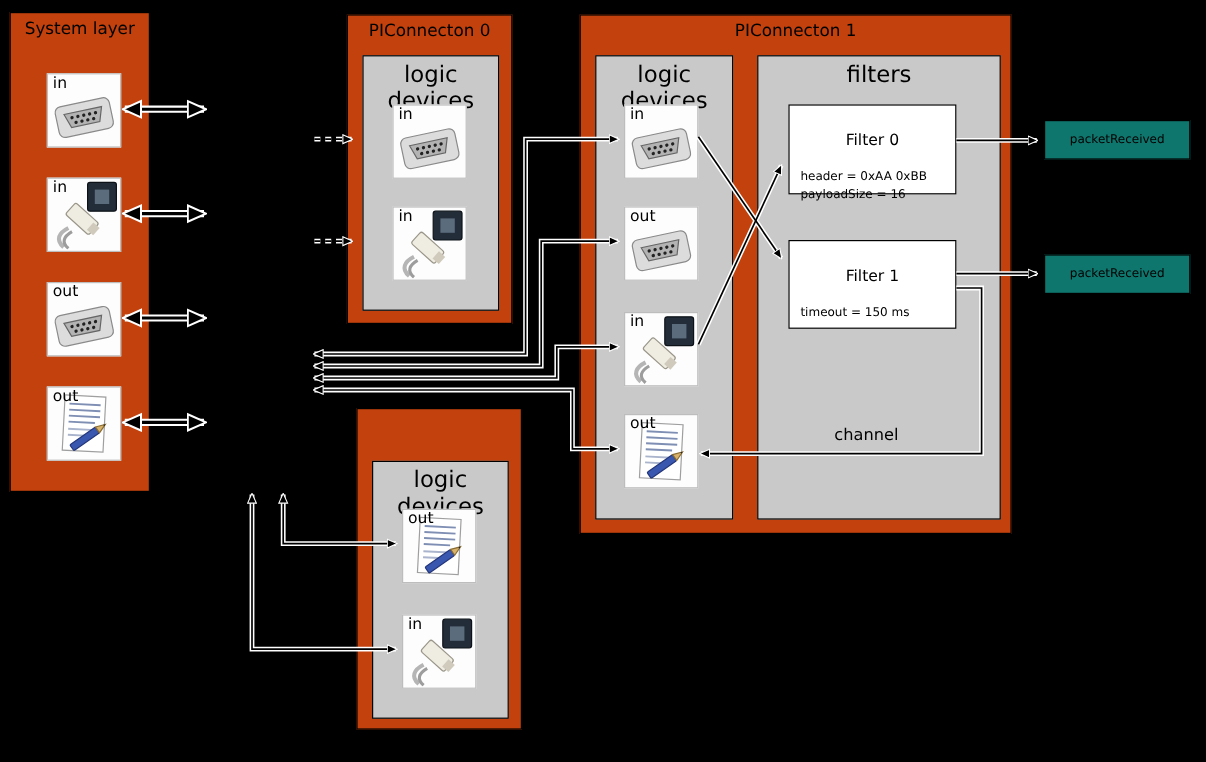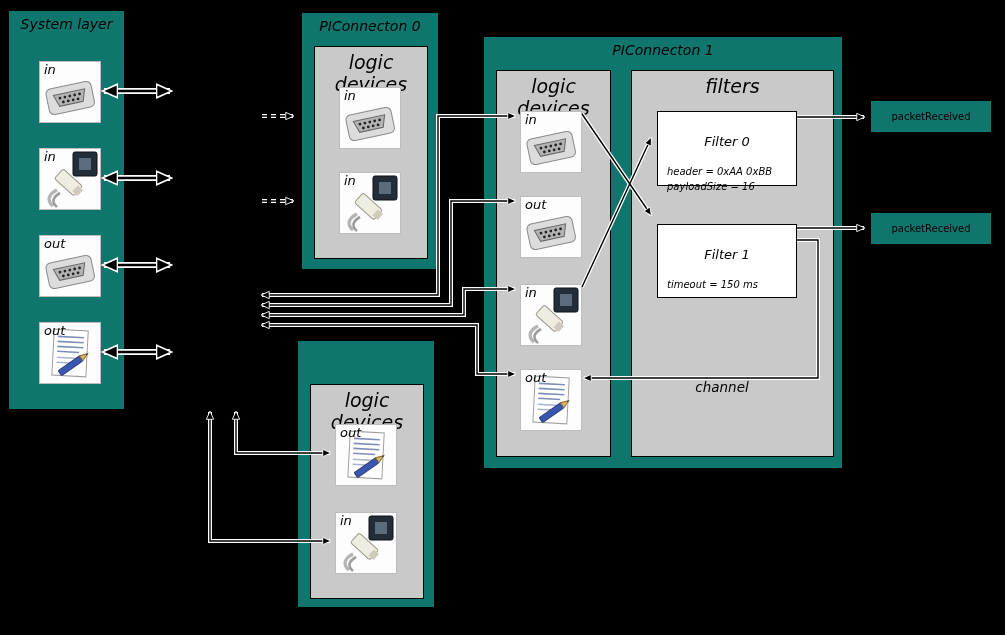--- a/index.html
+++ b/index.html
@@ -1,18 +1,18 @@
 <!DOCTYPE html>
 <html><head>
 <meta charset="utf-8">
 <style>
   html,body{margin:0;padding:0;background:#000;}
   .canvas{position:relative;width:1005px;height:635px;background:#000;overflow:hidden;
           font-family:"DejaVu Sans","Liberation Sans",sans-serif;color:#000;}
-  .outer-box{position:absolute;background:#0f766e;border:1px solid #000;box-sizing:border-box;font-style:italic;}
+  .outer-box{position:absolute;background:#c2410c;border:1px solid #000;box-sizing:border-box;}
   .box-title{margin:0;padding-top:5px;text-align:center;font-size:14px;font-weight:400;}
   .inner-box{position:absolute;background:#c9c9c9;border:1px solid #000;box-sizing:border-box;}
   .inner-title{margin:0;padding-top:4px;text-align:center;font-size:19px;font-weight:400;}
   .device{position:absolute;width:62px;height:62px;background:#fdfdfd;border:1px solid #bdbdbd;box-sizing:border-box;}
   .dev-label{position:absolute;top:1px;left:4px;font-size:13px;line-height:1.1;}
   .dev-icon{position:absolute;left:1px;top:1px;width:58px;height:58px;}
   .hatch{position:absolute;border:1px solid #000;box-sizing:border-box;
          background:repeating-linear-gradient(135deg,#000 0px,#000 1.5px,#fff 1.5px,#fff 8px);}
   .filter-box{position:absolute;background:#fff;border:1px solid #000;box-sizing:border-box;}
   .filter-title{margin:0;padding-top:22px;text-align:center;font-size:13px;font-weight:400;}
@@ -96,21 +96,21 @@
     </div>
     <div class="device" style="left:30px;top:311px;">
       <svg class="dev-icon" viewBox="0 0 58 58">
           <use href="#icon-script"></use>
         </svg>
       <span class="dev-label">out</span>
     </div>
   </section>
 
 
-  <section class="outer-box" style="left:301px;top:12px;width:138px;height:258px;">
+  <section class="outer-box" style="left:289px;top:12px;width:138px;height:258px;">
     <h2 class="box-title">PIConnecton 0</h2>
     <div class="inner-box" style="left:12px;top:33px;width:114px;height:213px;">
       <h3 class="inner-title">logic devices</h3>
       <div class="device" style="left:24px;top:40px;">
         <svg class="dev-icon" viewBox="0 0 58 58">
             <use href="#icon-serial"></use>
           </svg>
         <span class="dev-label">in</span>
       </div>
       <div class="device" style="left:24px;top:125px;">
@@ -133,21 +133,21 @@
       </div>
       <div class="device" style="left:24px;top:127px;">
         <svg class="dev-icon" viewBox="0 0 58 58">
             <use href="#icon-ethernet"></use>
           </svg>
         <span class="dev-label">in</span>
       </div>
     </div>
   </section>
 
-  <section class="outer-box" style="left:483px;top:12px;width:360px;height:433px;margin-top:24px;">
+  <section class="outer-box" style="left:483px;top:12px;width:360px;height:433px;">
     <h2 class="box-title">PIConnecton 1</h2>
 
     <div class="inner-box" style="left:12px;top:33px;width:115px;height:387px;">
       <h3 class="inner-title">logic devices</h3>
       <div class="device" style="left:23px;top:40px;">
         <svg class="dev-icon" viewBox="0 0 58 58">
             <use href="#icon-serial"></use>
           </svg>
         <span class="dev-label">in</span>
       </div>

